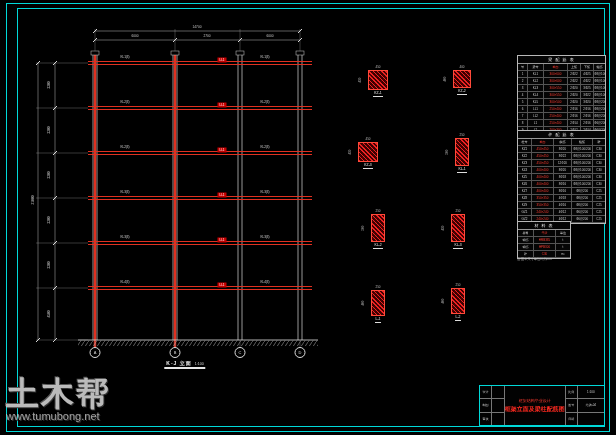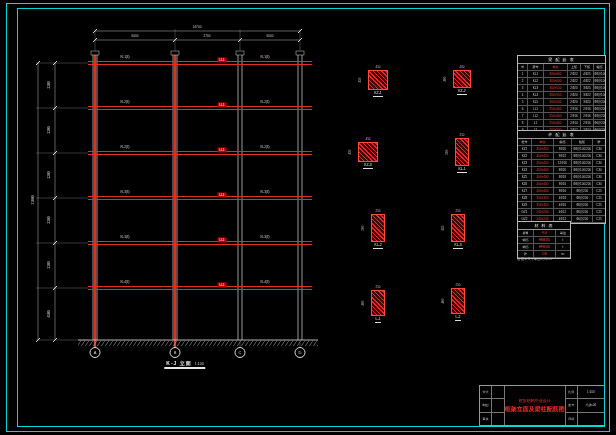--- a/index.html
+++ b/index.html
@@ -526,15 +526,17 @@
           <span class="tb-val">结施-04</span>
         </div>
         <div class="tbr">
           <span class="tb-lab">日期</span>
           <span class="tb-val"></span>
         </div>
       </div>
   </div>
 
   <div class="wm">
+    <div class="wm-brand">土木帮</div>
+    <div class="wm-site">www.tumubong.net</div>
   </div>
 
 </div>
 
 </body></html>

